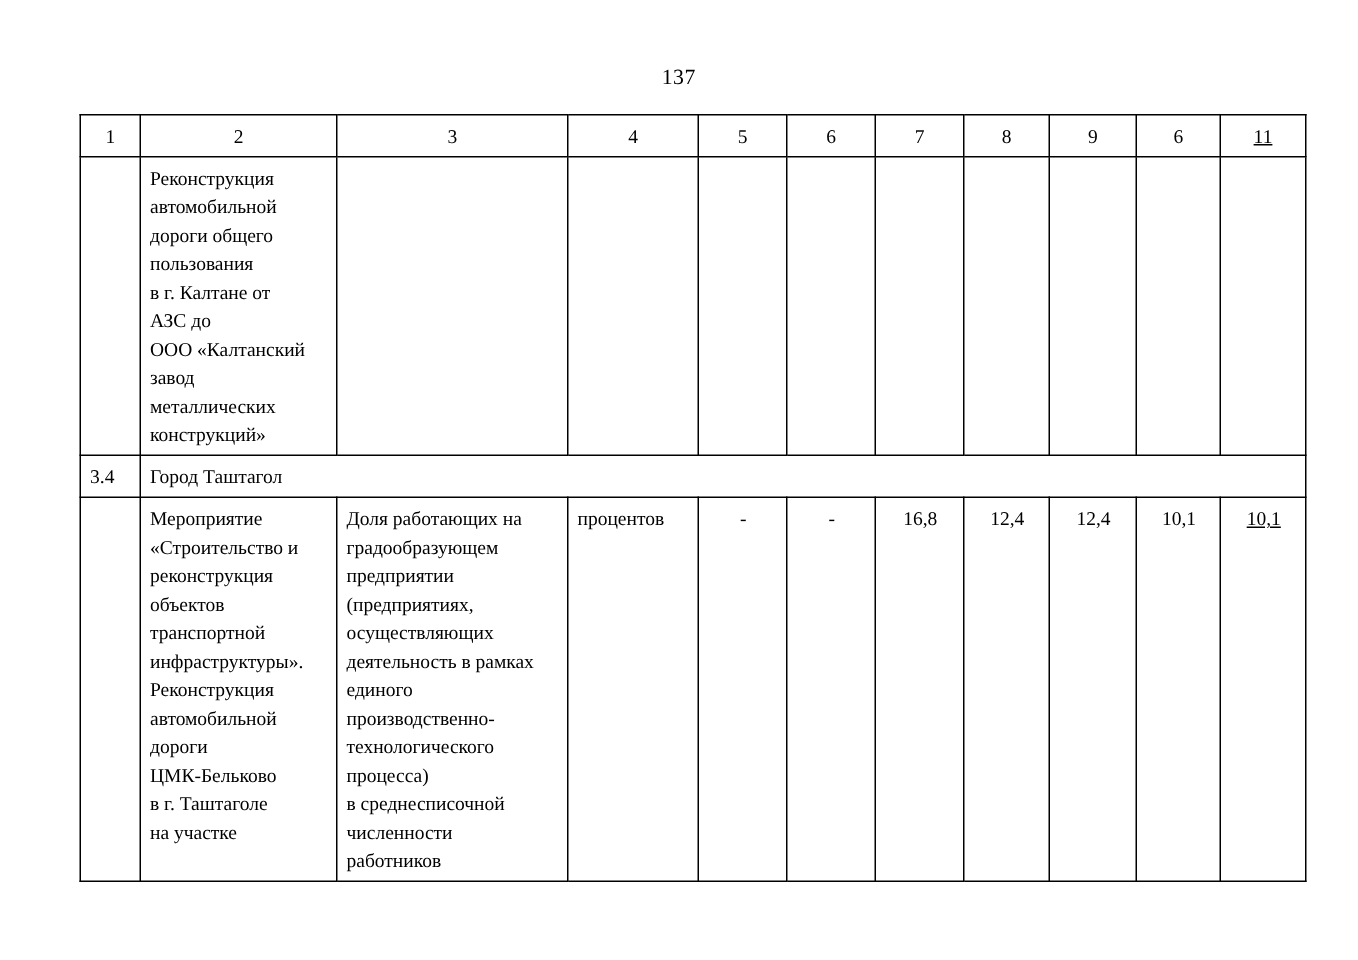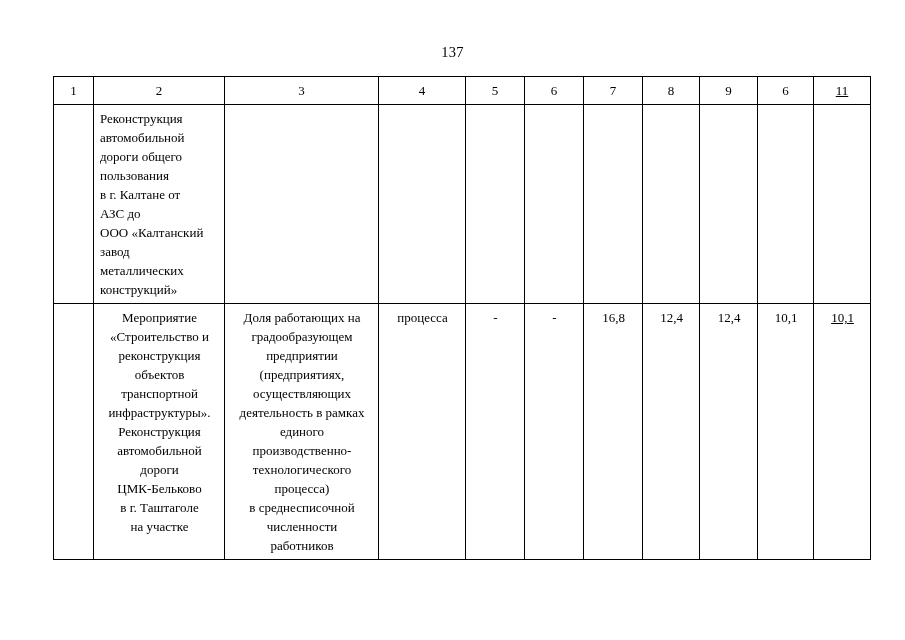--- a/index.html
+++ b/index.html
@@ -68,21 +68,21 @@
   .c8 { width: 57px; }
   .c9 { width: 58px; }
   .c10 { width: 56px; }
   .c11 { width: 57px; text-decoration: underline; }
   .num-cell {
     text-align: center;
     vertical-align: top;
   }
   .row-tall td { height: 186px; }
   .row-section td { height: 28px; vertical-align: middle; padding-top: 3px; }
-  .row-body td { height: 236px; text-align: center; }
+  .row-body td { height: 236px; }
   .section-label {
     white-space: nowrap;
   }
 </style>
 </head>
 <body>
 
 <div class="page">
 
   <div class="page-number">137</div>
@@ -121,20 +121,24 @@
         <td class="c4"></td>
         <td class="c5 num-cell"></td>
         <td class="c6 num-cell"></td>
         <td class="c7 num-cell"></td>
         <td class="c8 num-cell"></td>
         <td class="c9 num-cell"></td>
         <td class="c10 num-cell"></td>
         <td class="c11 num-cell"></td>
       </tr>
 
+      <tr class="row-section">
+        <td class="c1">3.4</td>
+        <td class="section-label" colspan="10">Город Таштагол</td>
+      </tr>
 
       <tr class="row-body">
         <td class="c1"></td>
         <td class="c2">Мероприятие
 «Строительство и
 реконструкция
 объектов
 транспортной
 инфраструктуры».
 Реконструкция
@@ -149,21 +153,21 @@
 (предприятиях,
 осуществляющих
 деятельность в рамках
 единого
 производственно-
 технологического
 процесса)
 в среднесписочной
 численности
 работников</td>
-        <td class="c4">процесса</td>
+        <td class="c4">процентов</td>
         <td class="c5 num-cell">-</td>
         <td class="c6 num-cell">-</td>
         <td class="c7 num-cell">16,8</td>
         <td class="c8 num-cell">12,4</td>
         <td class="c9 num-cell">12,4</td>
         <td class="c10 num-cell">10,1</td>
         <td class="c11 num-cell">10,1</td>
       </tr>
 
     </tbody>

